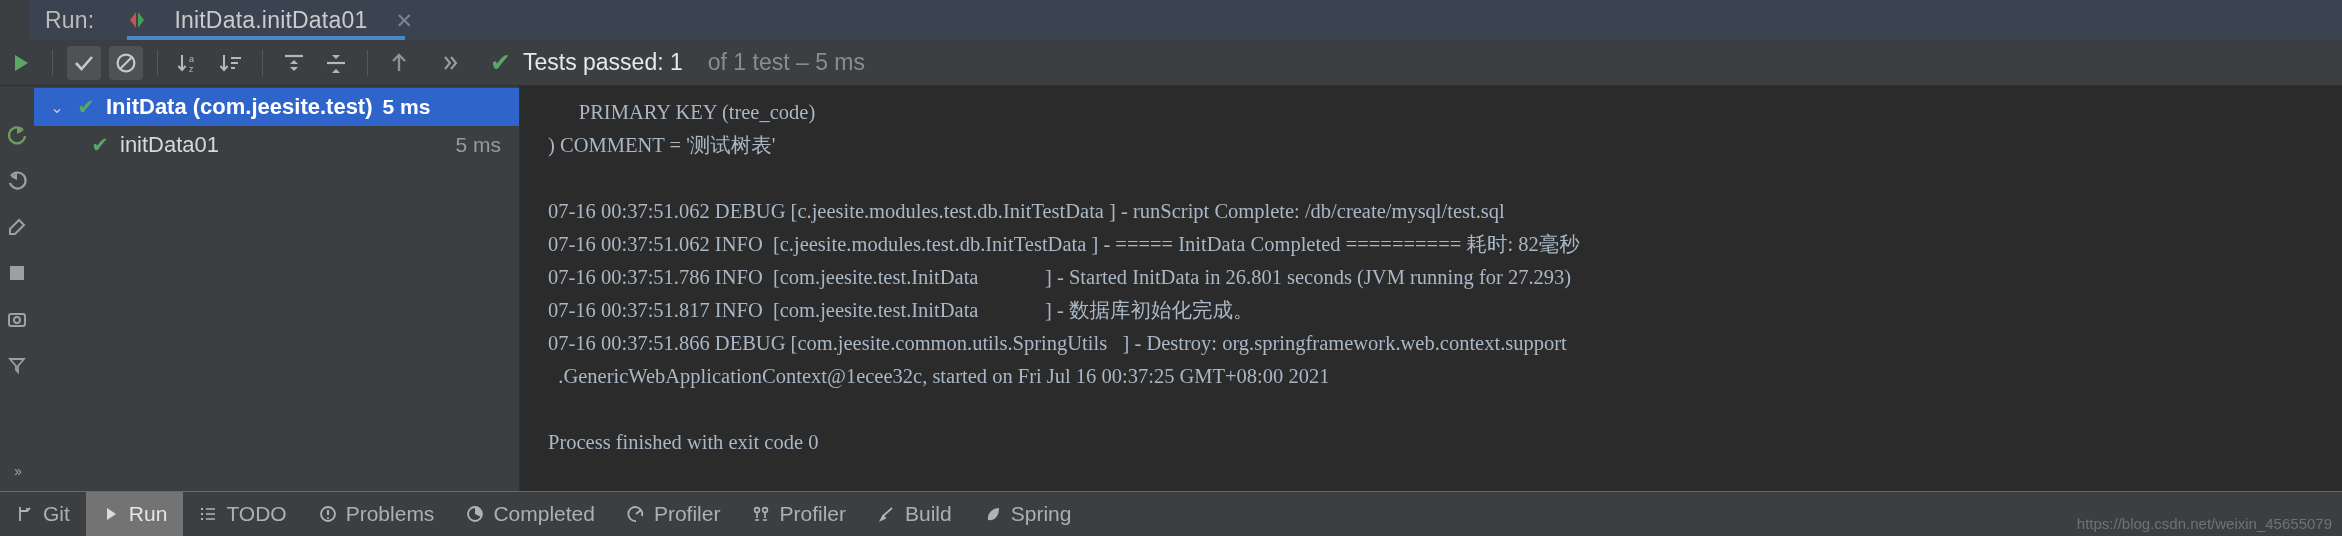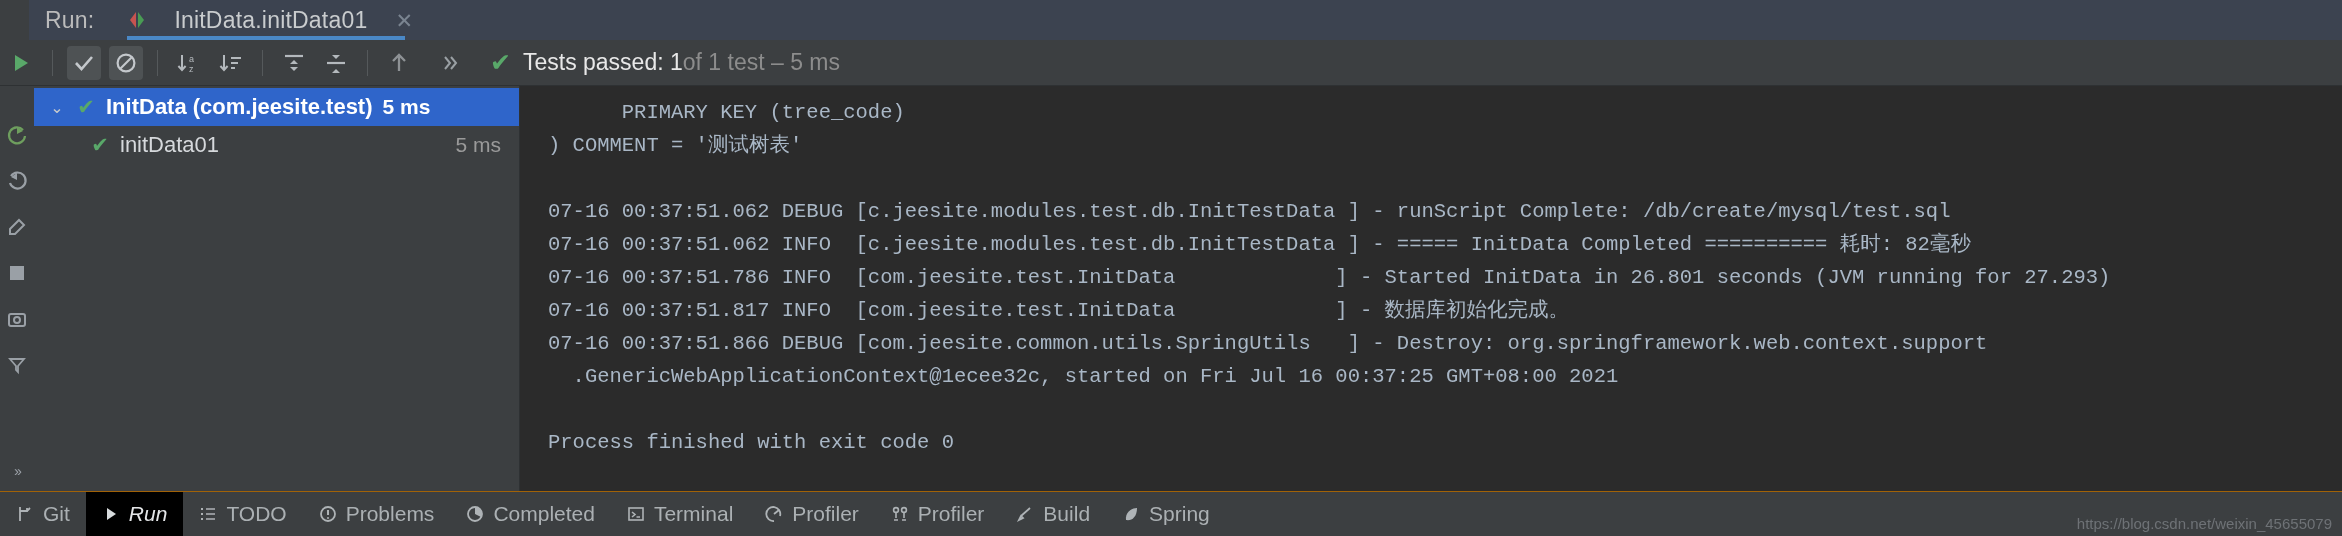--- a/index.html
+++ b/index.html
@@ -21,21 +21,21 @@
   .tab-underline{position:absolute;left:98px;width:278px;bottom:0;height:4px;background:#4A88C7;}
 
   
   .toolrow{height:45px;flex:0 0 45px;background:#3C3F41;display:flex;align-items:center;border-bottom:1px solid #2E3133;}
   .ticon{width:34px;height:34px;margin:0 4px;display:flex;align-items:center;justify-content:center;position:relative;border-radius:4px;}
   .ticon.toggled{background:#4E5254;}
   .tsep{width:1px;height:26px;background:#55595B;margin:0 10px;}
   .tgap{width:10px;}
   .status{display:flex;align-items:center;margin-left:18px;font-size:23px;white-space:nowrap;}
   .status .ok{color:#E8E8E8;}
-  .status .dim{color:#8C8C8C;}
+  .status .dim{color:#8C8C8C;margin-left:25px;}
   .chk-green{color:#59A869;font-size:25px;margin-right:12px;line-height:1;}
 
   
   .body{flex:1 1 auto;display:flex;min-height:0;}
 
   
   .gutter{width:34px;flex:0 0 34px;background:#3C3F41;display:flex;flex-direction:column;align-items:center;padding-top:36px;box-sizing:border-box;}
   .gicon{width:26px;height:26px;margin-bottom:20px;display:flex;align-items:center;justify-content:center;color:#9AA0A6;}
   .gicon svg{display:block;}
   .gchev{margin-top:auto;margin-bottom:12px;color:#9AA0A6;font-size:15px;letter-spacing:-2px;}
@@ -48,30 +48,30 @@
   .trow .tcheck{color:#59A869;font-size:21px;width:28px;text-align:center;}
   .trow .tname{color:#D6D9DC;margin-left:6px;}
   .trow.sel .tname{color:#FFFFFF;font-weight:bold;}
   .trow .ttime{margin-left:auto;color:#9A9A9A;padding-right:18px;font-size:21px;}
   .trow.sel .ttime{color:#FFFFFF;font-weight:bold;padding-right:14px;margin-left:10px;}
   .trow.child{padding-left:52px;}
 
   
   .console{flex:1 1 auto;background:#2B2B2B;overflow:hidden;position:relative;padding:10px 0 0 0;}
   .cline{
-    font-family:Liberation Mono, monospace;
+    font-family:Liberation Serif, serif;
     font-size:20.5px;line-height:33px;color:#A9B7C6;
     white-space:pre;padding-left:28px;letter-spacing:0px;
   }
   .cline.blank{color:transparent;}
 
   
   .statusbar{height:44px;flex:0 0 44px;background:#3C3F41;display:flex;align-items:center;border-top:1px solid #a16207;position:relative;}
   .sbtab{display:flex;align-items:center;height:44px;padding:0 16px;color:#ABB0B3;font-size:21px;white-space:nowrap;}
-  .sbtab.active{background:#000000;color:#E4E6E8;font-style:italic;}
+  .sbtab.active{background:#737373;color:#E4E6E8;}
   .sbicon{margin-right:9px;display:flex;align-items:center;color:#AEB3B6;}
   .watermark{position:absolute;right:10px;bottom:4px;color:#6E7276;font-size:15px;font-family:"Liberation Sans",sans-serif;}
   svg{fill:none;stroke:currentColor;}
 </style>
 </head>
 <body>
 
 <div class="app">
 
   <div class="tabbar">
@@ -269,29 +269,20 @@
     <div class="sbtab">
       <span class="sbicon">
         <svg width="18" height="18" viewBox="0 0 18 18">
             <circle cx="9" cy="9" r="7" stroke="#AEB3B6" stroke-width="1.8"></circle>
             <path d="M9 9 V2 A7 7 0 0 1 15 12 Z" fill="#AEB3B6" stroke="none"></path>
           </svg>
       </span>
       <span>Completed</span>
     </div>
 
-    <div class="sbtab">
-      <span class="sbicon">
-        <svg width="18" height="18" viewBox="0 0 18 18">
-            <rect x="2" y="3" width="14" height="12" stroke="#AEB3B6" stroke-width="1.6"></rect>
-            <path d="M5 7 L8 9.5 L5 12 M9.5 12 H13" stroke="#AEB3B6" stroke-width="1.6"></path>
-          </svg>
-      </span>
-      <span>Terminal</span>
-    </div>
 
     <div class="sbtab">
       <span class="sbicon">
         <svg width="18" height="18" viewBox="0 0 18 18">
             <path d="M15 11 A7 7 0 1 0 9 16" stroke="#AEB3B6" stroke-width="1.8"></path>
             <path d="M9 9 L14 5" stroke="#AEB3B6" stroke-width="1.8"></path>
           </svg>
       </span>
       <span>Profiler</span>
     </div>

